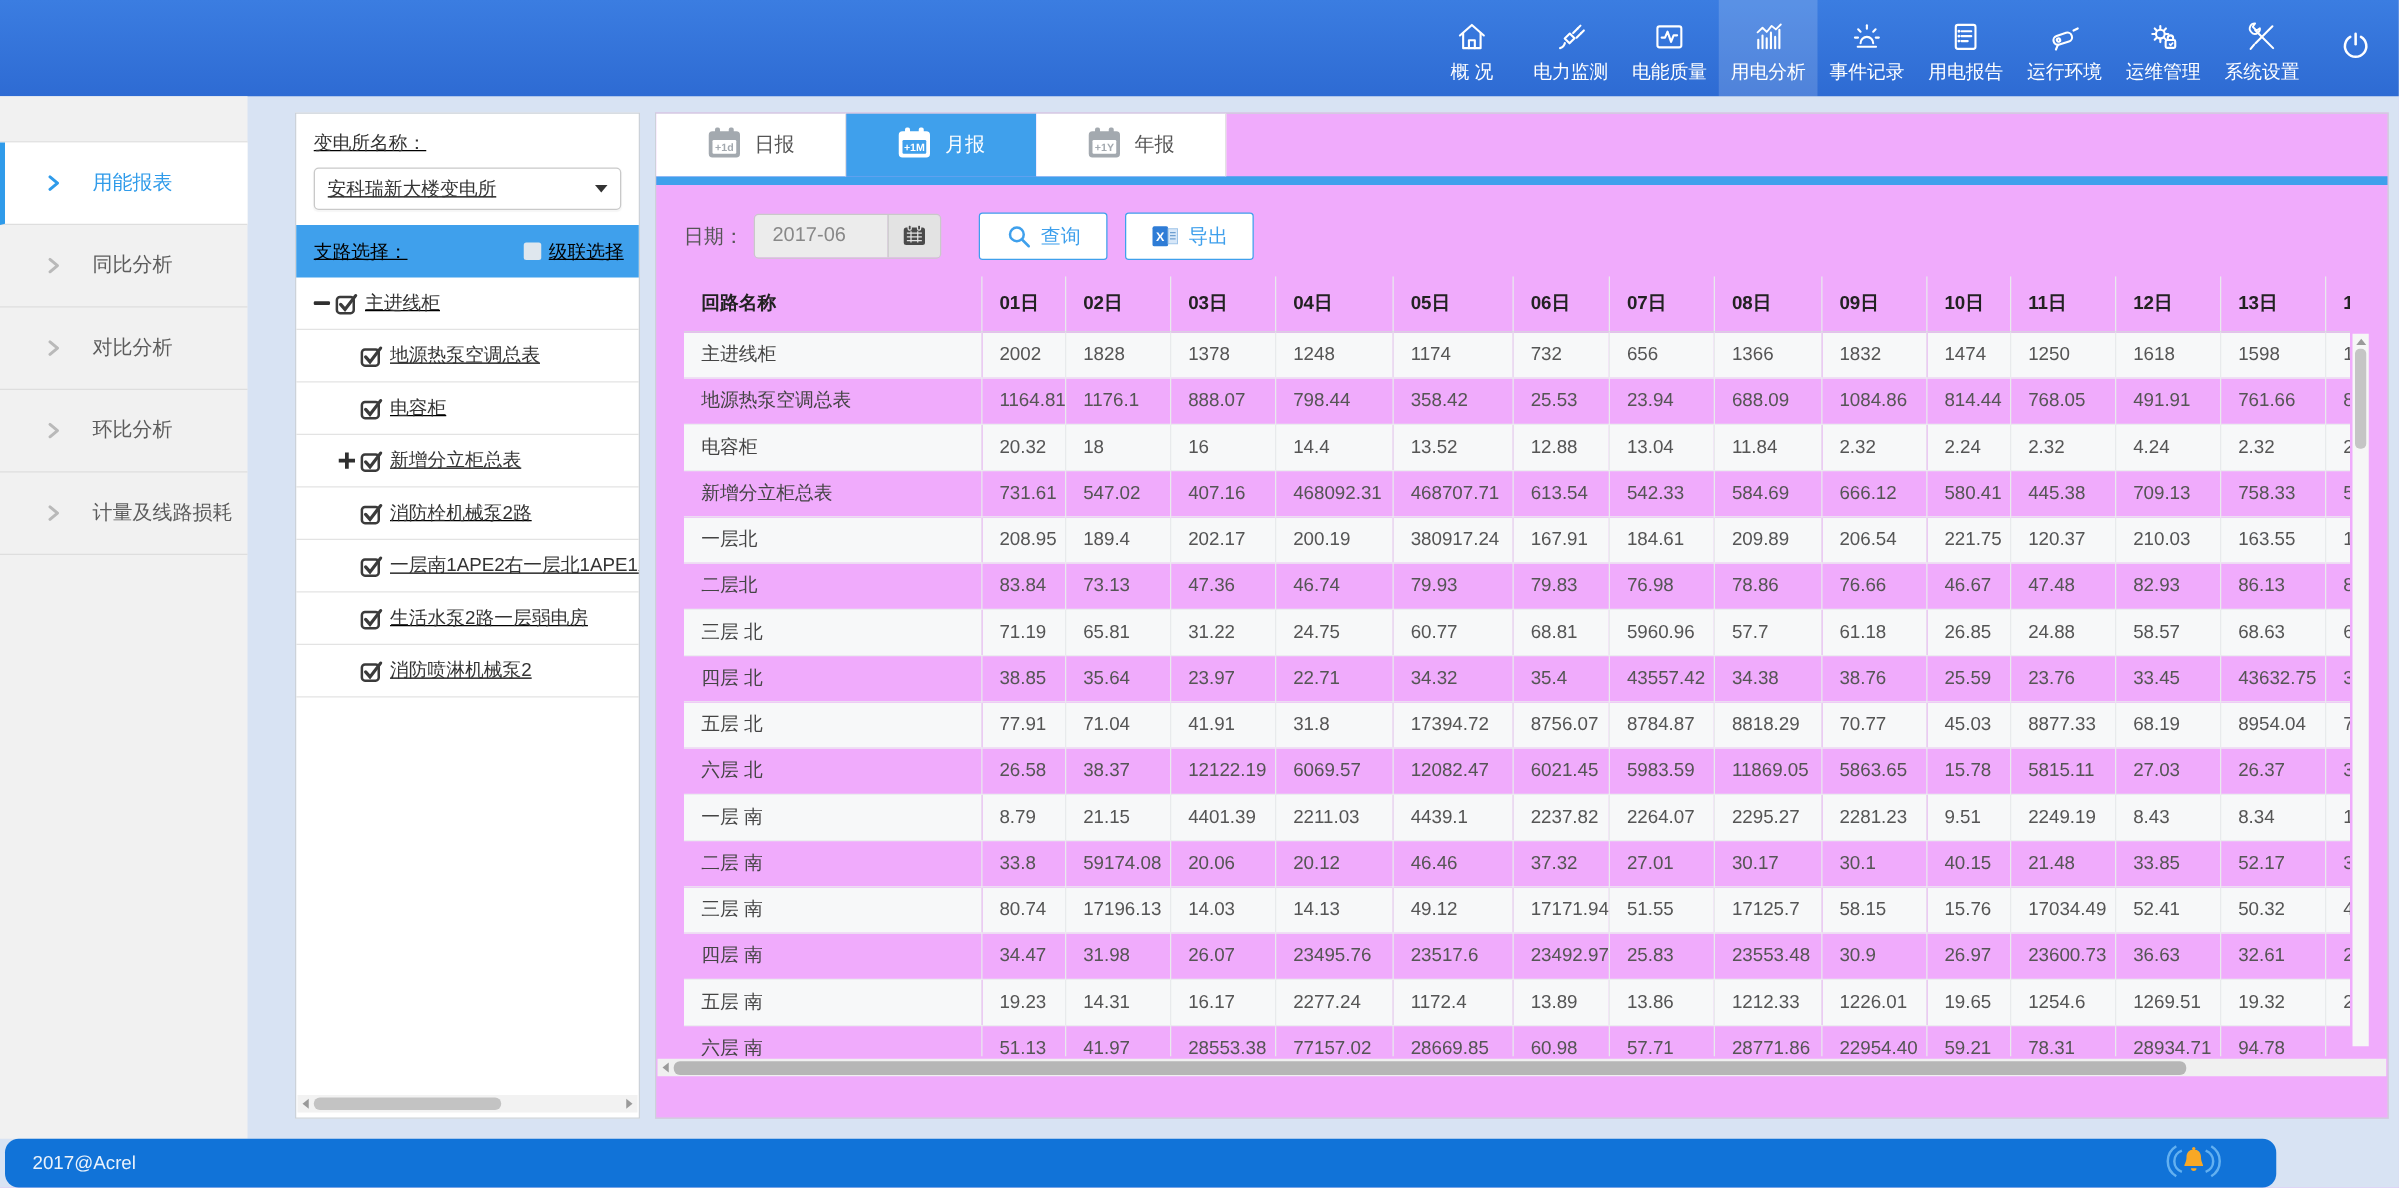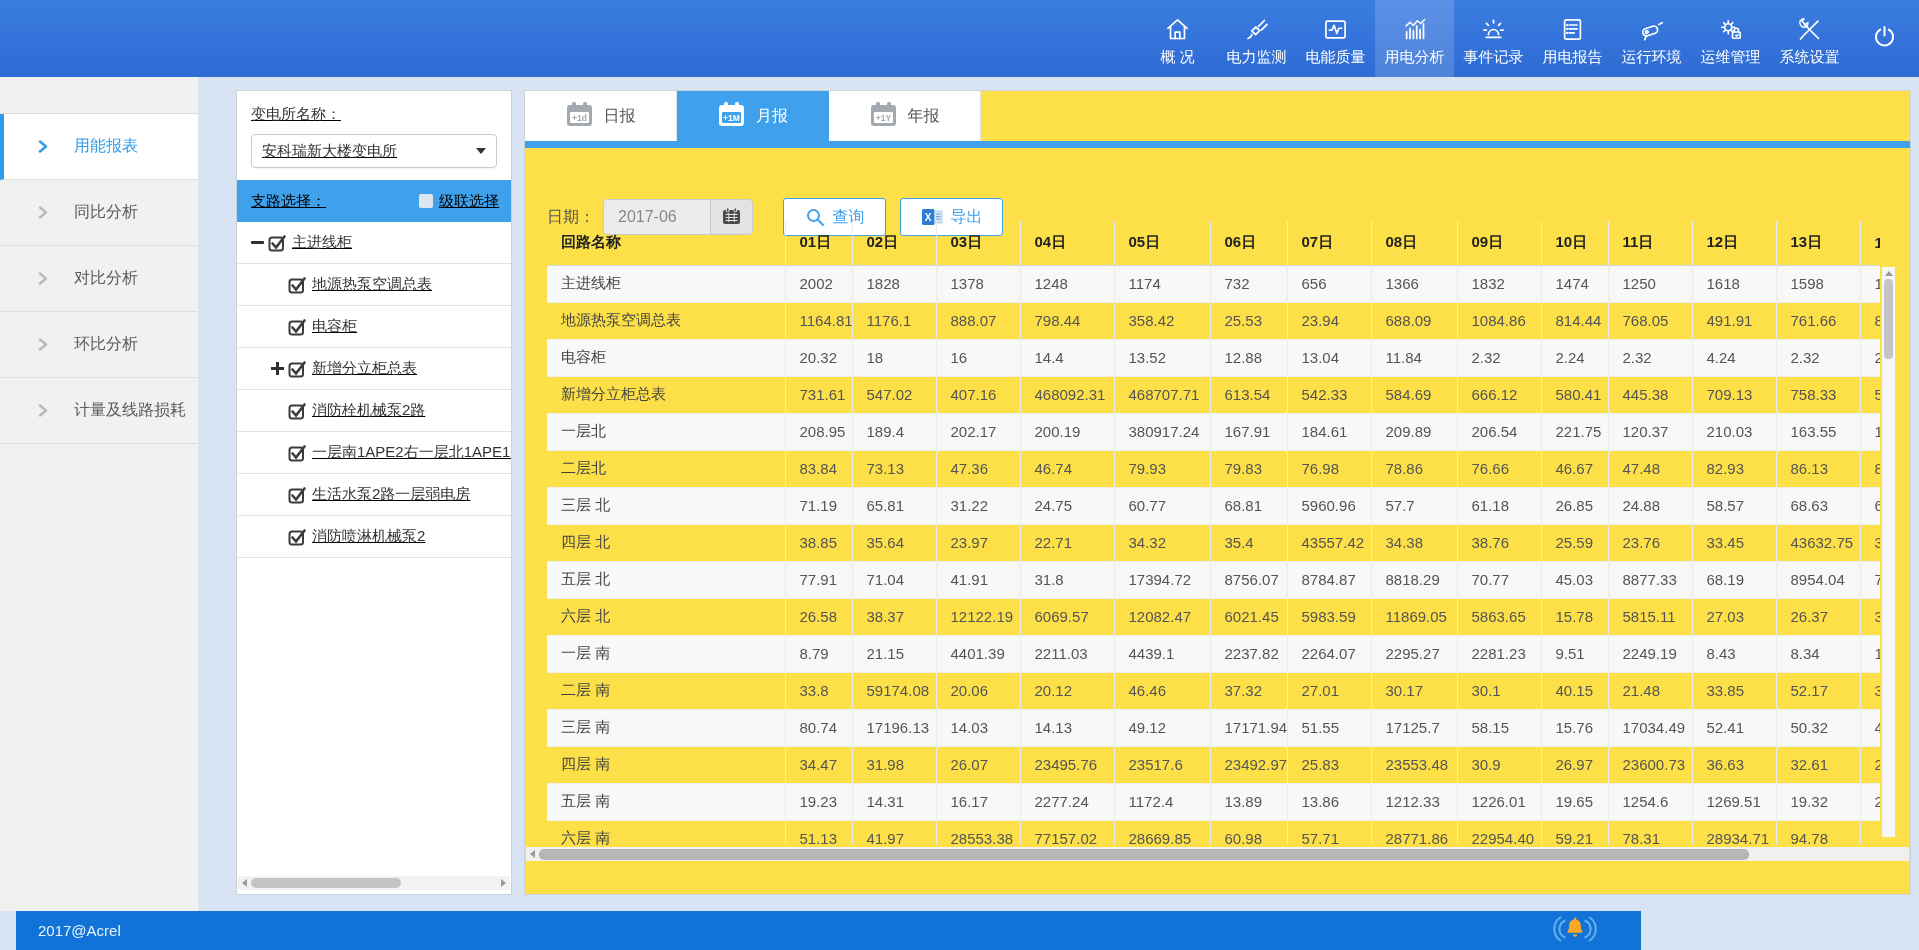--- a/index.html
+++ b/index.html
@@ -59,35 +59,35 @@
   .cb-icon { flex:0 0 auto; margin-right:5px; display:inline-flex; }
   .tree-hscroll { position:absolute; left:1px; bottom:4px; width:272px; height:14px; background:#f2f2f2;
     display:flex; align-items:center; }
   .scroll-arrow { width:0; height:0; border-top:4px solid transparent; border-bottom:4px solid transparent; }
   .arr-left { border-right:5px solid #9a9a9a; margin:0 4px; }
   .arr-right { border-left:5px solid #9a9a9a; margin:0 4px; margin-left:auto; }
   .tree-thumb { width:150px; height:10px; background:#c3c3c3; border-radius:5px; }
 
   
   #mainpanel { position:absolute; left:524px; top:90px; width:1387px; height:805px;
-    background:#fde047; border:1px solid #ccd2d9; }
+    background:#f0abfc; border:1px solid #ccd2d9; }
   #tabs { display:flex; height:50px; }
   .tab { width:152px; height:50px; display:flex; align-items:center; justify-content:center;
     font-size:16px; color:#555; border-right:1px solid #e3e3e3; cursor:pointer; background:#fff; }
   .tab .tab-label { margin-left:10px; }
   .tab.active { background:#3fa0ec; color:#fff; border-right:none; }
   .tab .c-body,.tab .c-hang { fill:#a3a9af; }
   .tab .c-inner { fill:#fff; }
   .tab .c-txt { fill:#a3a9af; font-weight:bold; font-size:8.5px; }
   .tab.active .c-body,.tab.active .c-hang { fill:#fff; }
   .tab.active .c-inner { fill:#3fa0ec; }
   .tab.active .c-txt { fill:#fff; }
   .blue-bar { height:7px; background:#3fa0ec; }
 
-  .queryrow { display:flex; align-items:center; padding:22px 0 0 22px; height:60px;margin-top:28px; }
+  .queryrow { display:flex; align-items:center; padding:22px 0 0 22px; height:60px; }
   .date-label { font-size:16px; color:#555; margin-right:8px; }
   .dategroup { display:flex; height:36px; border:1px solid #c9c9c9; border-radius:4px; overflow:hidden; }
   .date-input { width:106px; border:none; outline:none; background:#ececec; color:#888;
     font-size:16px; padding-left:14px; font-family:inherit; }
   .calbtn { width:42px; background:#e3e3e3; border:none; border-left:1px solid #c9c9c9;
     display:flex; align-items:center; justify-content:center; cursor:pointer; }
   .btn { height:38px; background:#fff; border:1px solid #3fa0ec; border-radius:3px; color:#3fa0ec;
     font-size:16px; display:flex; align-items:center; justify-content:center; cursor:pointer;
     font-family:inherit; }
   .btn .bicon { display:inline-flex; margin-right:8px; }
@@ -107,22 +107,22 @@
 
   .vscroll { position:absolute; right:15px; top:176px; width:13px; height:570px; background:#f6f6f6; }
   .vscroll .arr-up { width:0; height:0; border-left:4px solid transparent; border-right:4px solid transparent;
     border-bottom:5px solid #9a9a9a; margin:4px auto 3px auto; }
   .v-thumb { width:9px; height:80px; background:#c5c5c5; border-radius:4px; margin:0 auto; }
   .main-hscroll { position:absolute; left:1px; top:756px; width:1383px; height:14px; background:#f0f0f0;
     display:flex; align-items:center; }
   .main-thumb { width:1210px; height:11px; background:#b6b6b6; border-radius:5px; }
 
   
-  #footer { position:absolute; left:16px; top:911px; width:1625px; height:39px; background:#1173d8;
-    display:flex; align-items:center; color:#eaf2fb; font-size:15px; }
+  #footer { position:absolute; left:4px; top:911px; width:1817px; height:39px; background:#1173d8;
+    display:flex; align-items:center; color:#eaf2fb; font-size:15px;border-radius:11px; }
   .copyright { padding-left:22px; }
   .bell-wrap { margin-left:auto; margin-right:42px; display:inline-flex; cursor:pointer; }
 </style>
 </head>
 <body>
 
 <div id="header">
   <nav id="topnav">
       <div class="nav-item">
         <span class="nicon">

